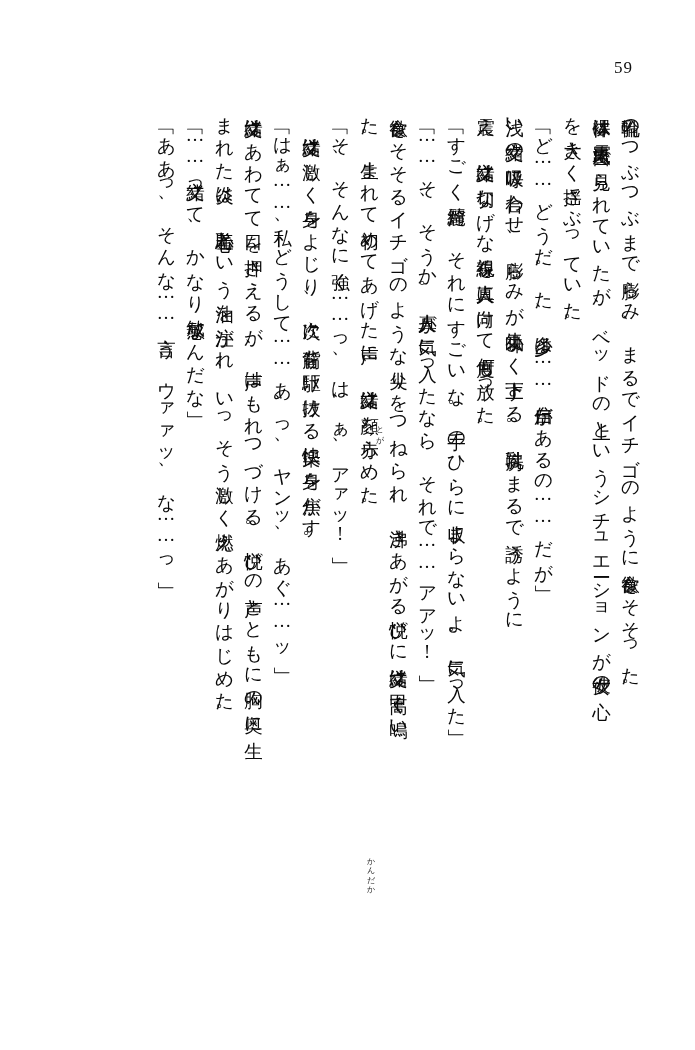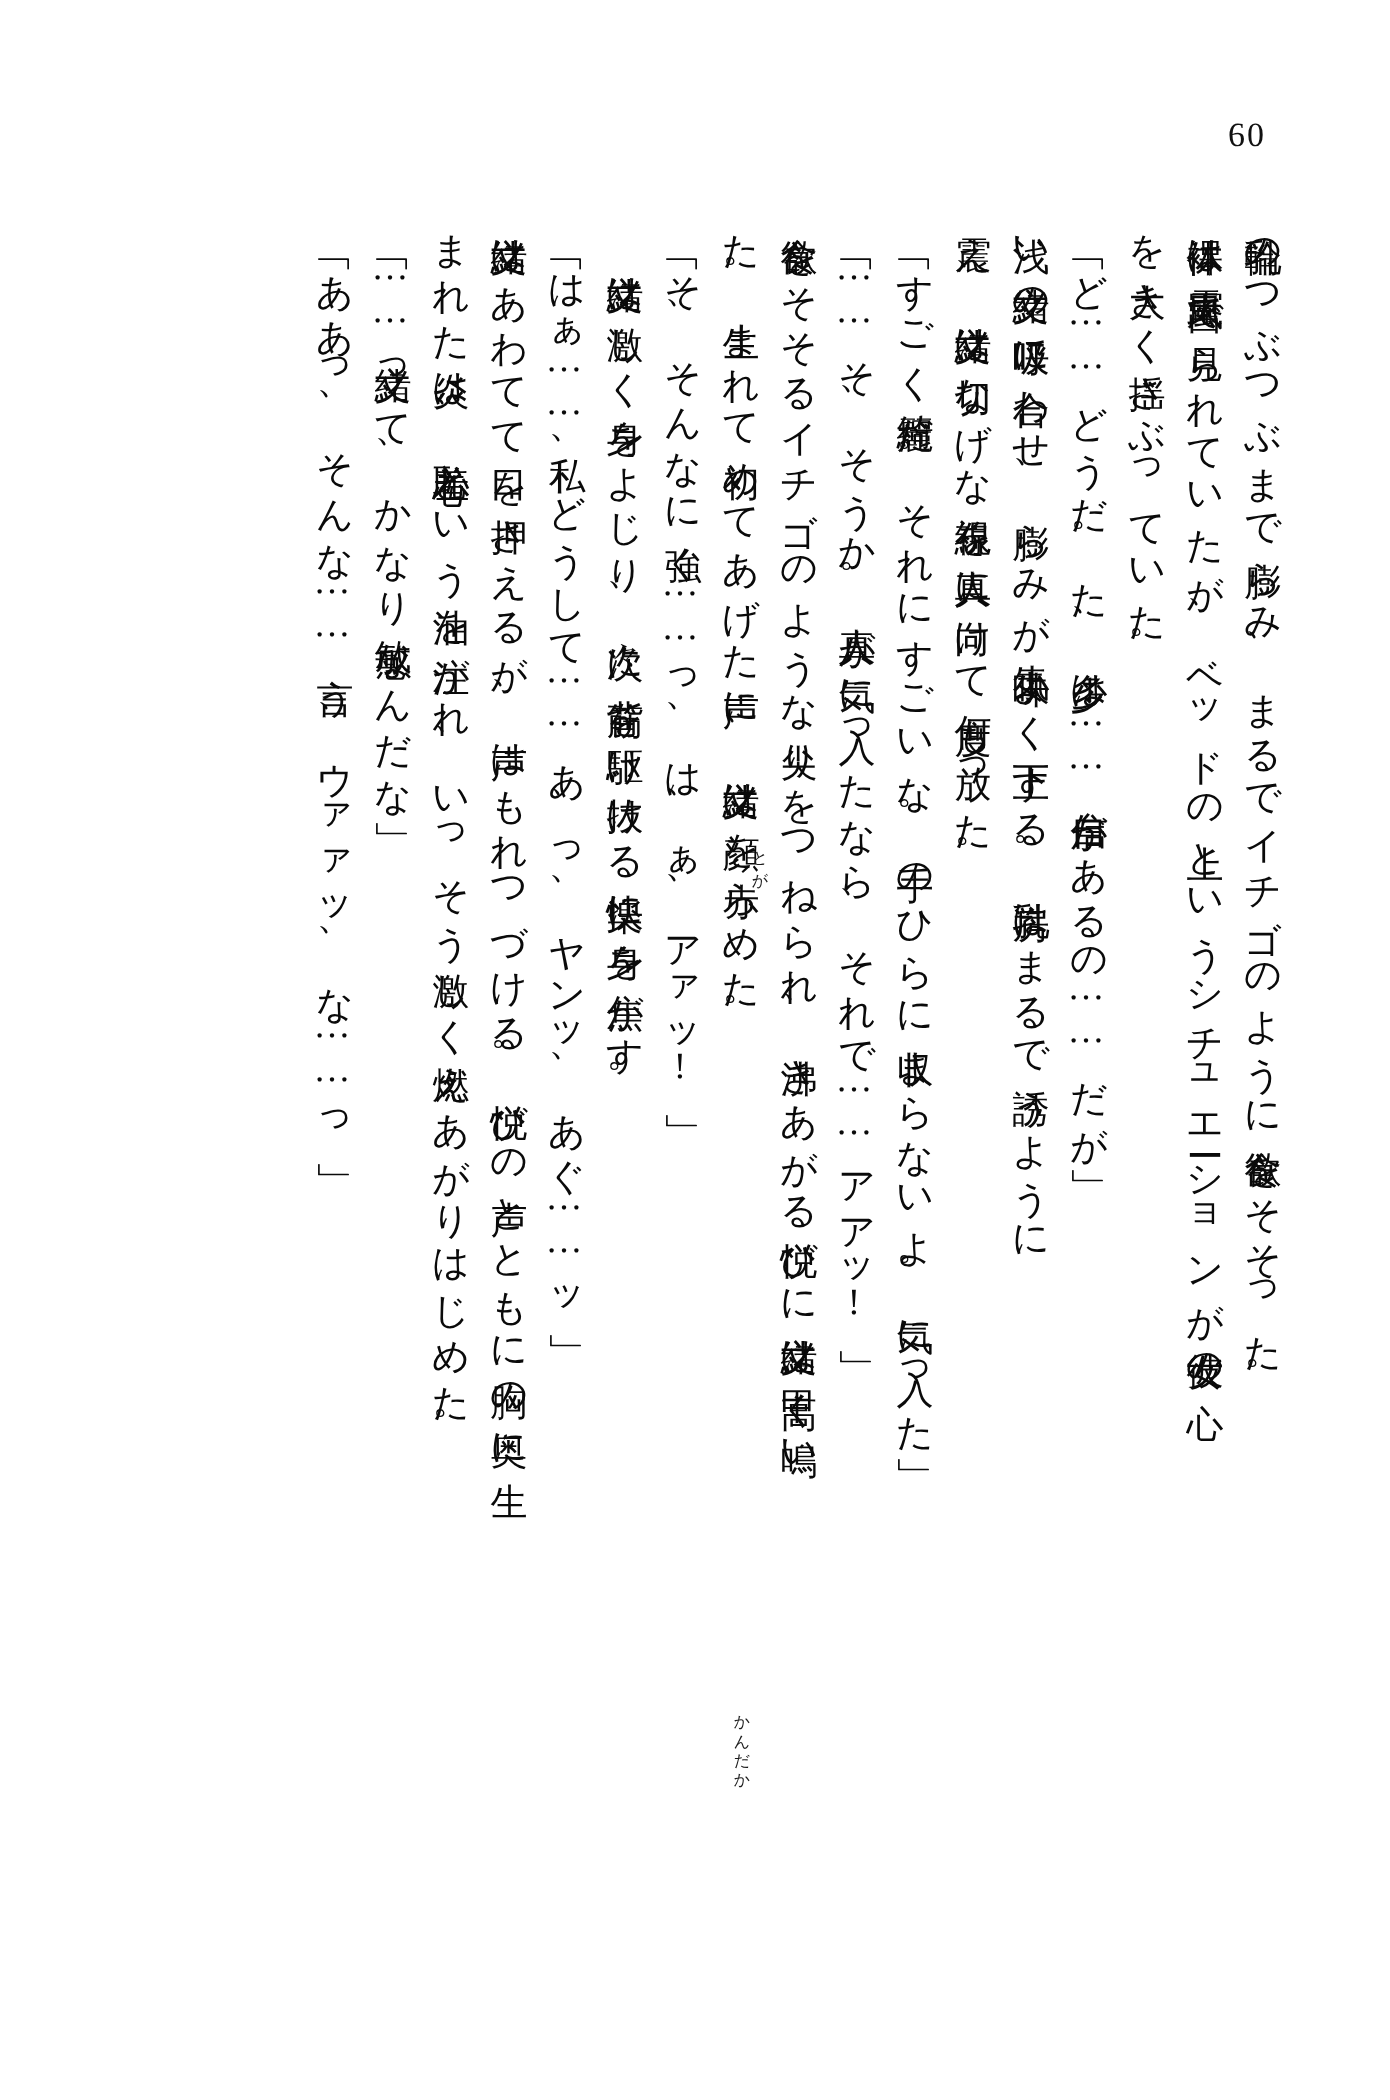--- a/index.html
+++ b/index.html
@@ -71,21 +71,21 @@
     letter-spacing: 0.5px;
     color: #1a1a1a;
     font-family: "Liberation Serif", "DejaVu Serif", serif;
   }
 </style>
 </head>
 <body>
 
 <div class="page">
 
-  <div class="page-number">60</div>
+  <div class="page-number">59</div>
 
   <div class="text-body">
     <div class="col">乳輪のつぶつぶまで膨らみ、まるでイチゴのように食欲をそそった。</div>
     <div class="col">裸体は露天風呂で見られていたが、ベッドの上というシチュエーションが彼女の心</div>
     <div class="col">を大きく揺さぶっていた。</div>
     <div class="col indent">「ど……どうだ。た、多少は……自信があるの……だが」</div>
     <div class="col">浅い文緒の呼吸に合わせ、膨らみが小気味よく上下する。乳房はまるで誘うように</div>
     <div class="col">震え、文緒は切なげな視線を真人に向けて何度も放った。</div>
     <div class="col indent">「すごく綺麗だ。それにすごいな。手のひらに収まらないよ。気に入った」</div>
     <div class="col indent">「……そ、そうか。真人が気に入ったなら、それで……アアッ!」</div>

